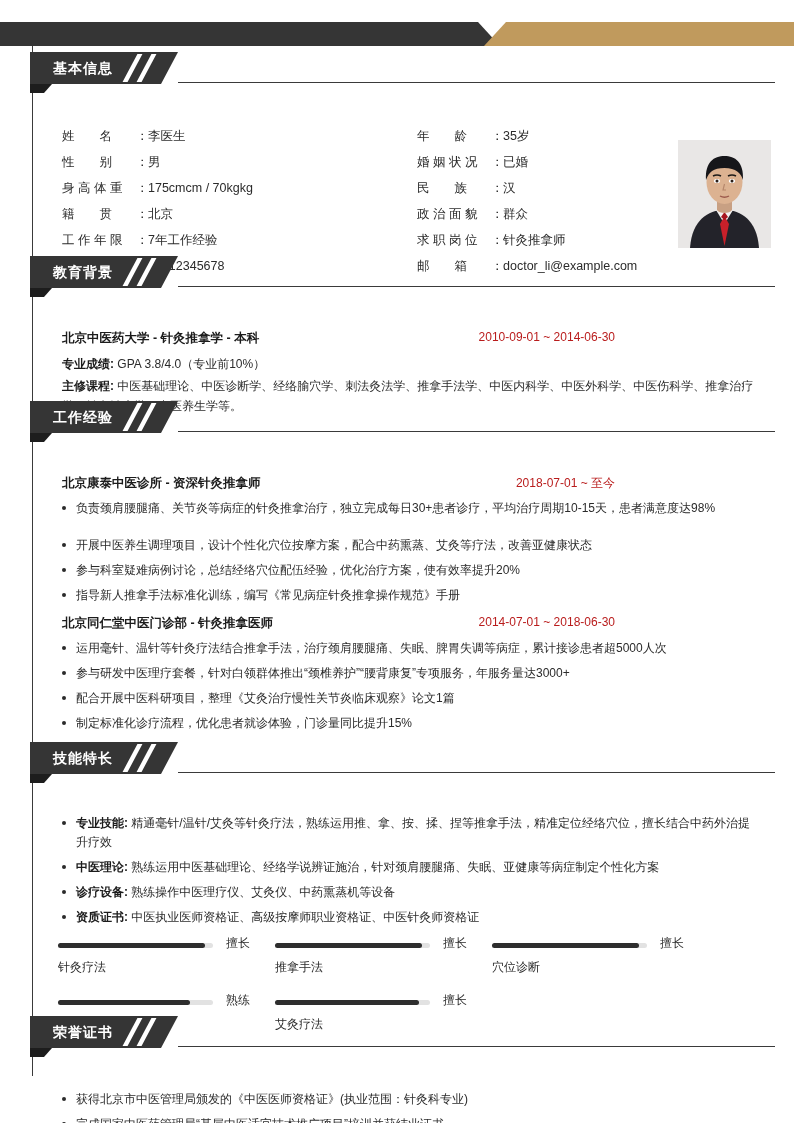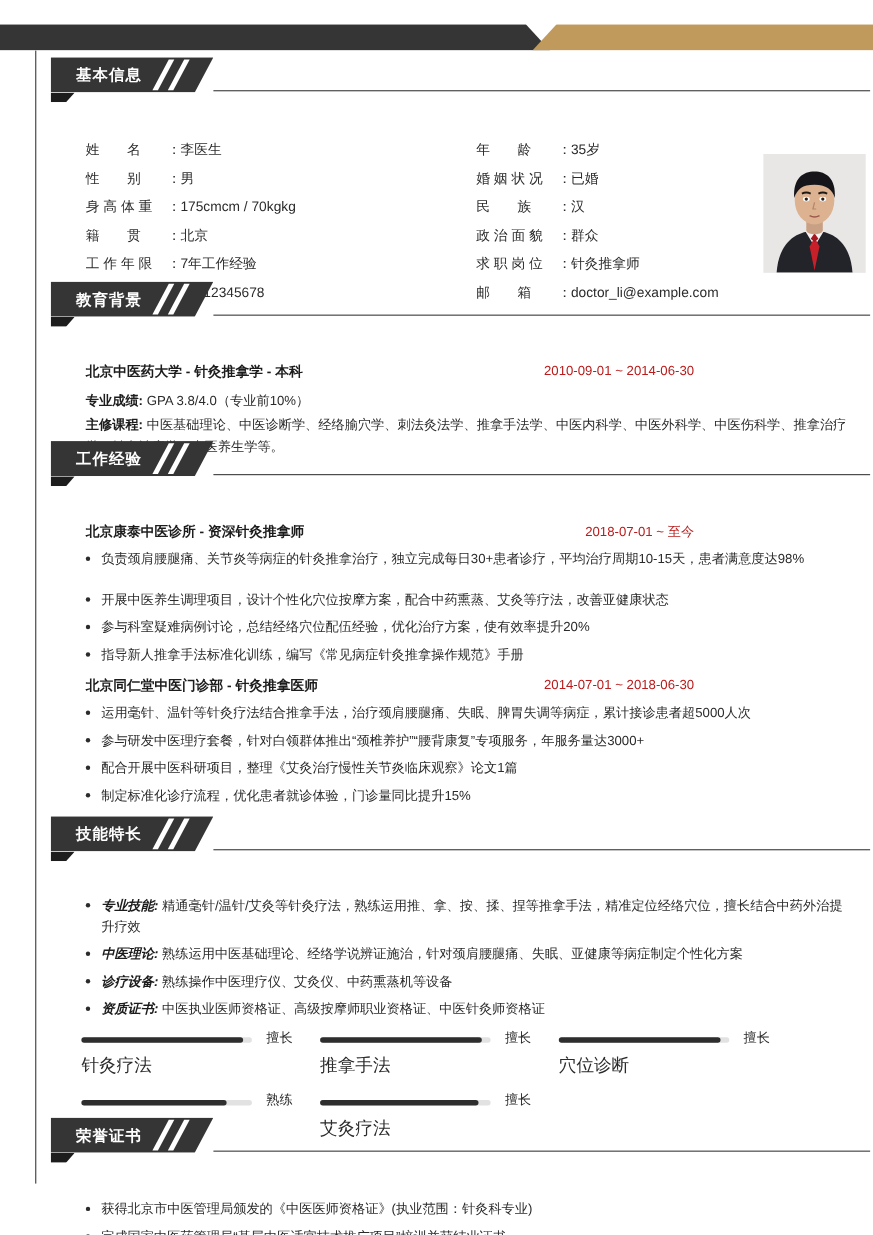--- a/index.html
+++ b/index.html
@@ -22,21 +22,21 @@
   .banner-gold {
     position:absolute; left:484px; top:0; width:310px; height:24px;
     background:#c09a5d;
     clip-path: polygon(22px 0, 310px 0, 310px 100%, 0 100%);
   }
 
   
   .spine { position:absolute; left:32px; top:46px; width:1px; height:1030px; background:#3a3a3a; }
 
   
-  .section { position:absolute; left:16px; width:644px;padding-left:10px; }
+  .section { position:absolute; left:0; width:644px;padding-left:10px; }
   .badge-wrap { position:relative; height:32px; }
   .badge {
     position:absolute; left:20px; top:0; height:32px; width:148px;
     background:#353535;
     clip-path: polygon(0 0, 148px 0, 131px 100%, 0 100%);
   }
   .badge-fold {
     position:absolute; left:20px; top:32px; width:22px; height:9px;
     background:#1d1d1d;
     clip-path: polygon(0 0, 22px 0, 14px 100%, 0 100%);
@@ -80,29 +80,29 @@
 
   .sub-line { position:relative; left:52px; width:700px; font-size:12px; color:#2b2b2b; line-height:20px; margin-bottom:2px; }
   .sub-line b { font-weight:bold; color:#1c1c1c;margin-top:48px; }
 
   
   .bullet { position:relative; padding-left:66px; width:765px; font-size:12px; color:#2b2b2b; line-height:19px; margin-bottom:6px; }
   .bullet::before {
     content:""; position:absolute; left:52px; top:7px;
     width:4px; height:4px; border-radius:50%; background:#2b2b2b;
   }
-  .bullet b { font-weight:bold; color:#1c1c1c;font-style:italic; }
+  .bullet b { font-weight:bold; color:#1c1c1c; }
 
   
   .bars { position:absolute; left:0; width:794px; }
   .bar-item { position:absolute; width:230px; }
   .bar-track { position:absolute; left:0; top:0; width:155px; height:5px; background:#e2e2e2; border-radius:3px; }
   .bar-fill  { position:absolute; left:0; top:0; height:5px; background:#2e2e2e; border-radius:3px; }
   .bar-level { position:absolute; left:168px; top:-8px; font-size:12px; color:#2b2b2b; white-space:nowrap; }
-  .bar-name  { position:absolute; left:0; top:16px; font-size:16px; color:#2b2b2b; white-space:nowrap; }
+  .bar-name  { position:absolute; left:0; top:16px; font-size:12px; color:#2b2b2b; white-space:nowrap; }
 </style>
 </head>
 <body>
 
 <div class="page">
 
   <div class="banner">
     <div class="banner-dark"></div>
     <div class="banner-gold"></div>
   </div>

